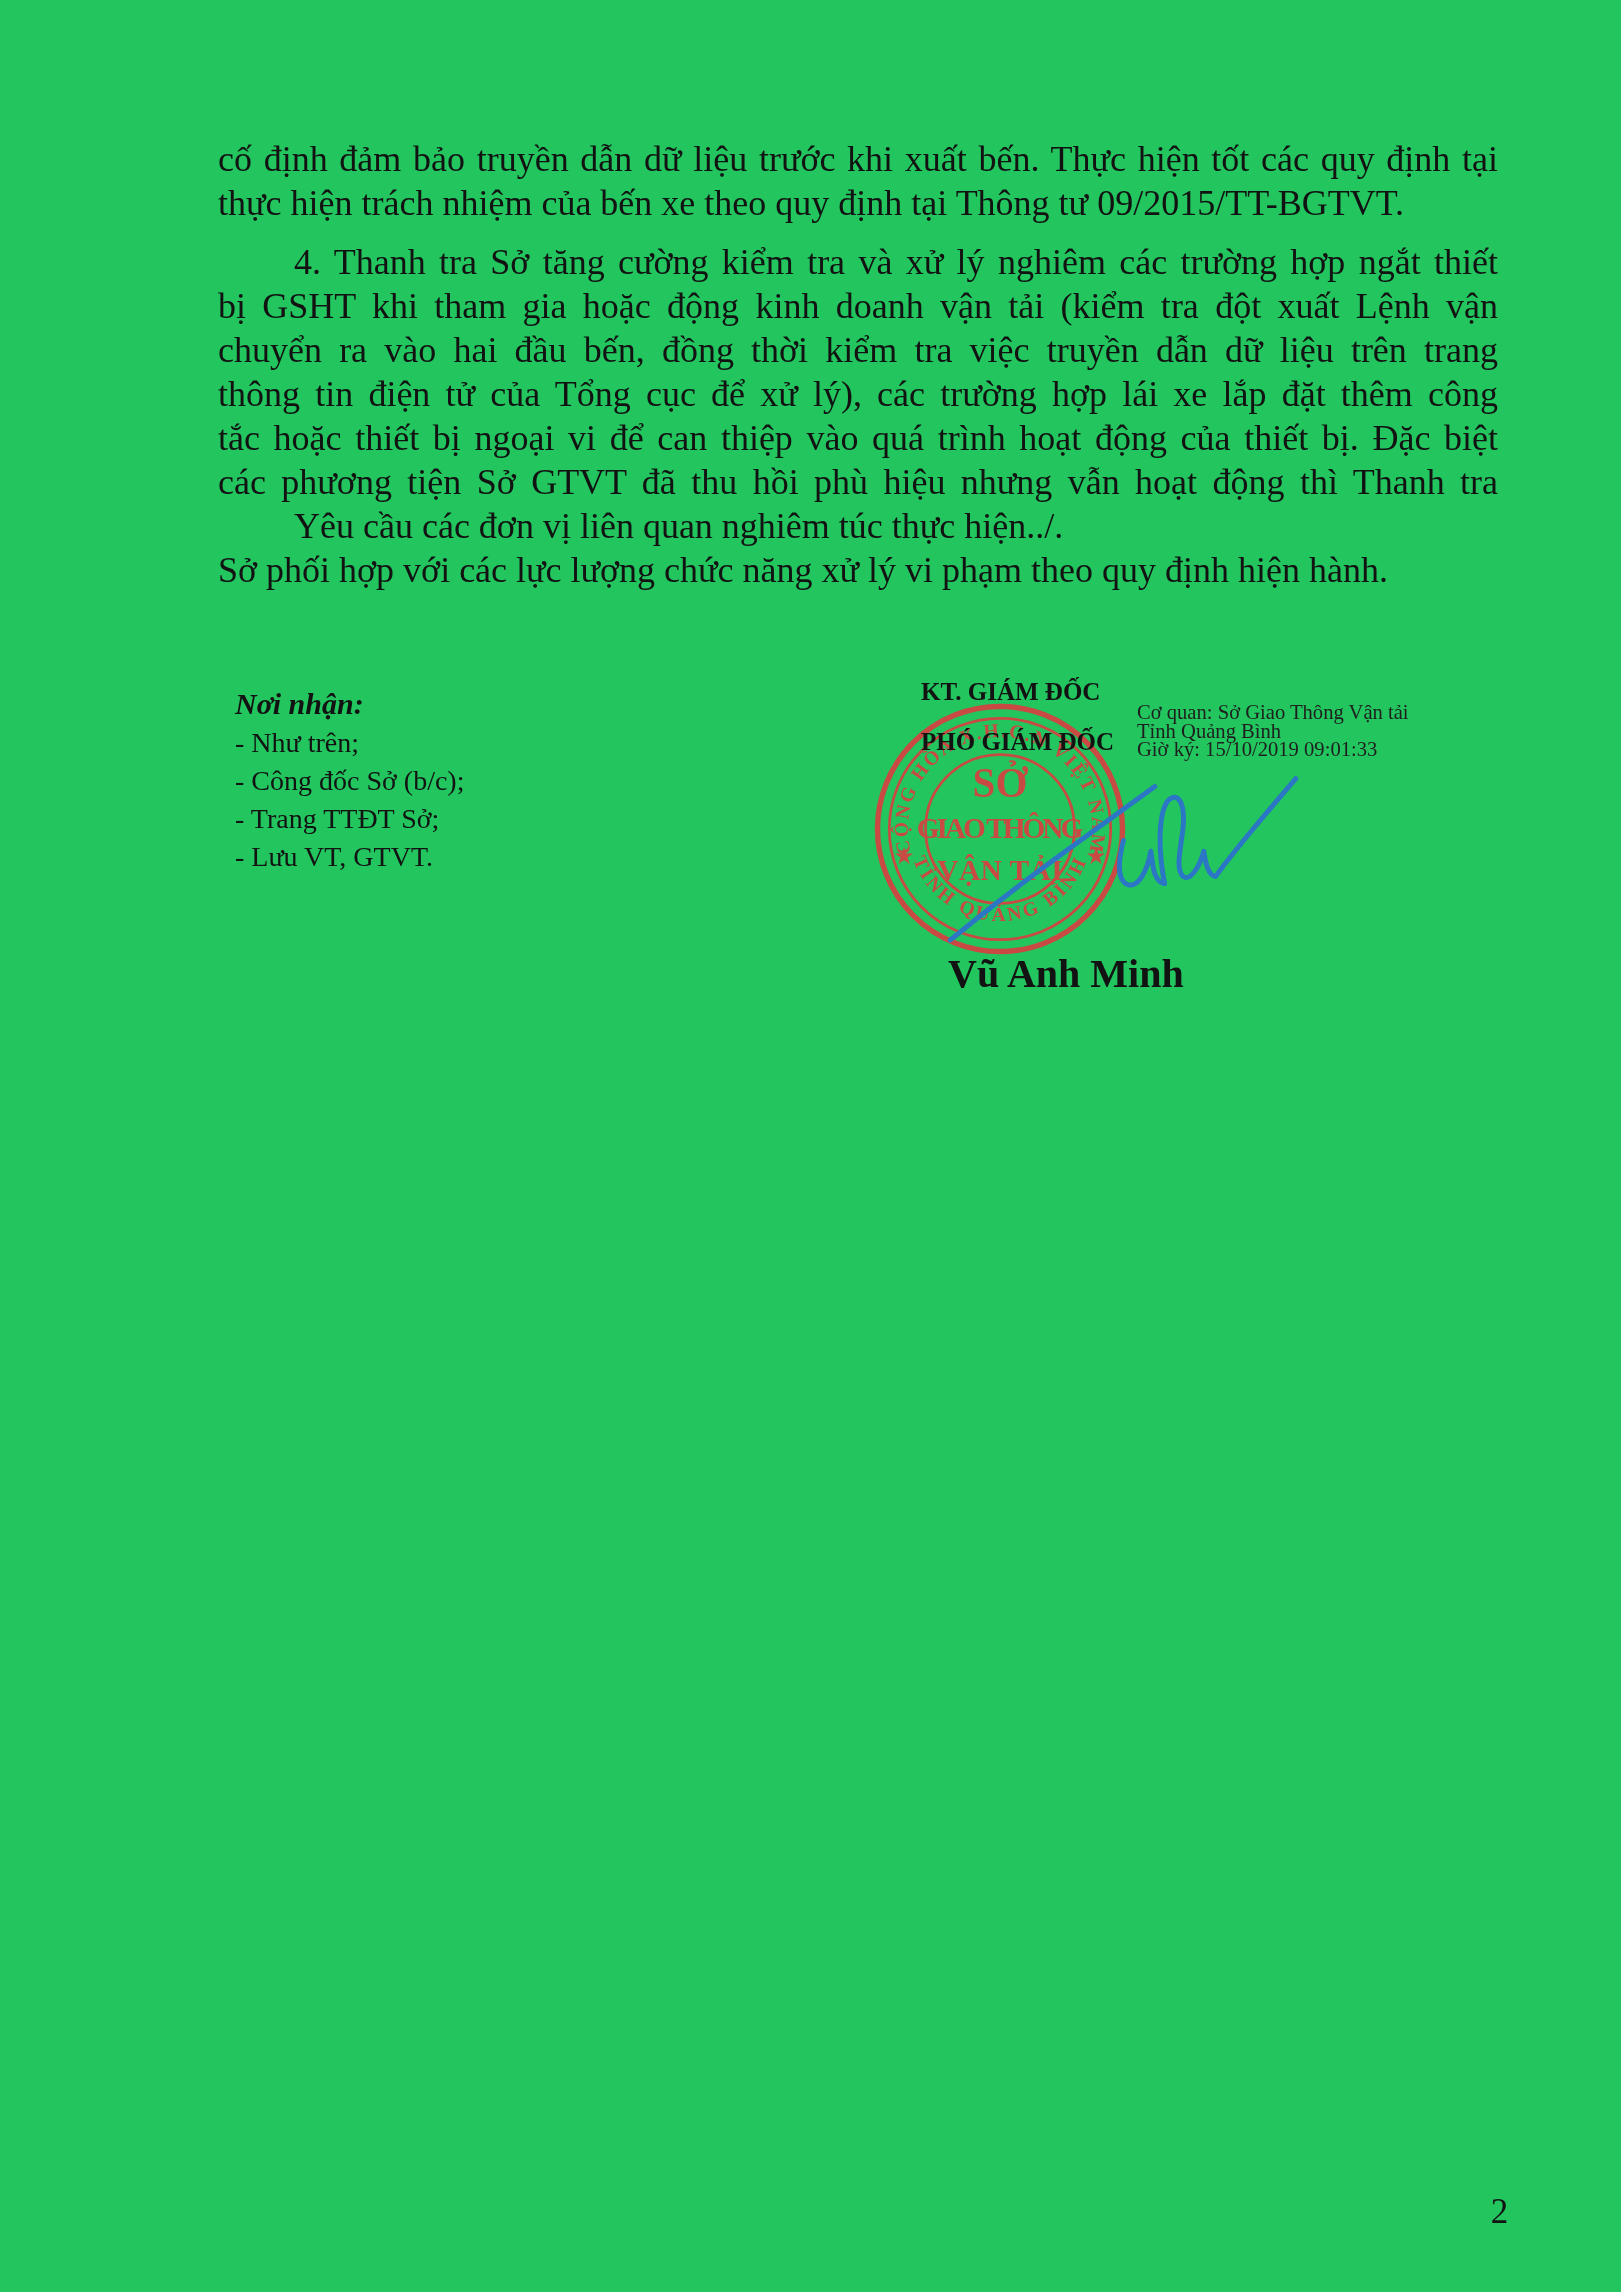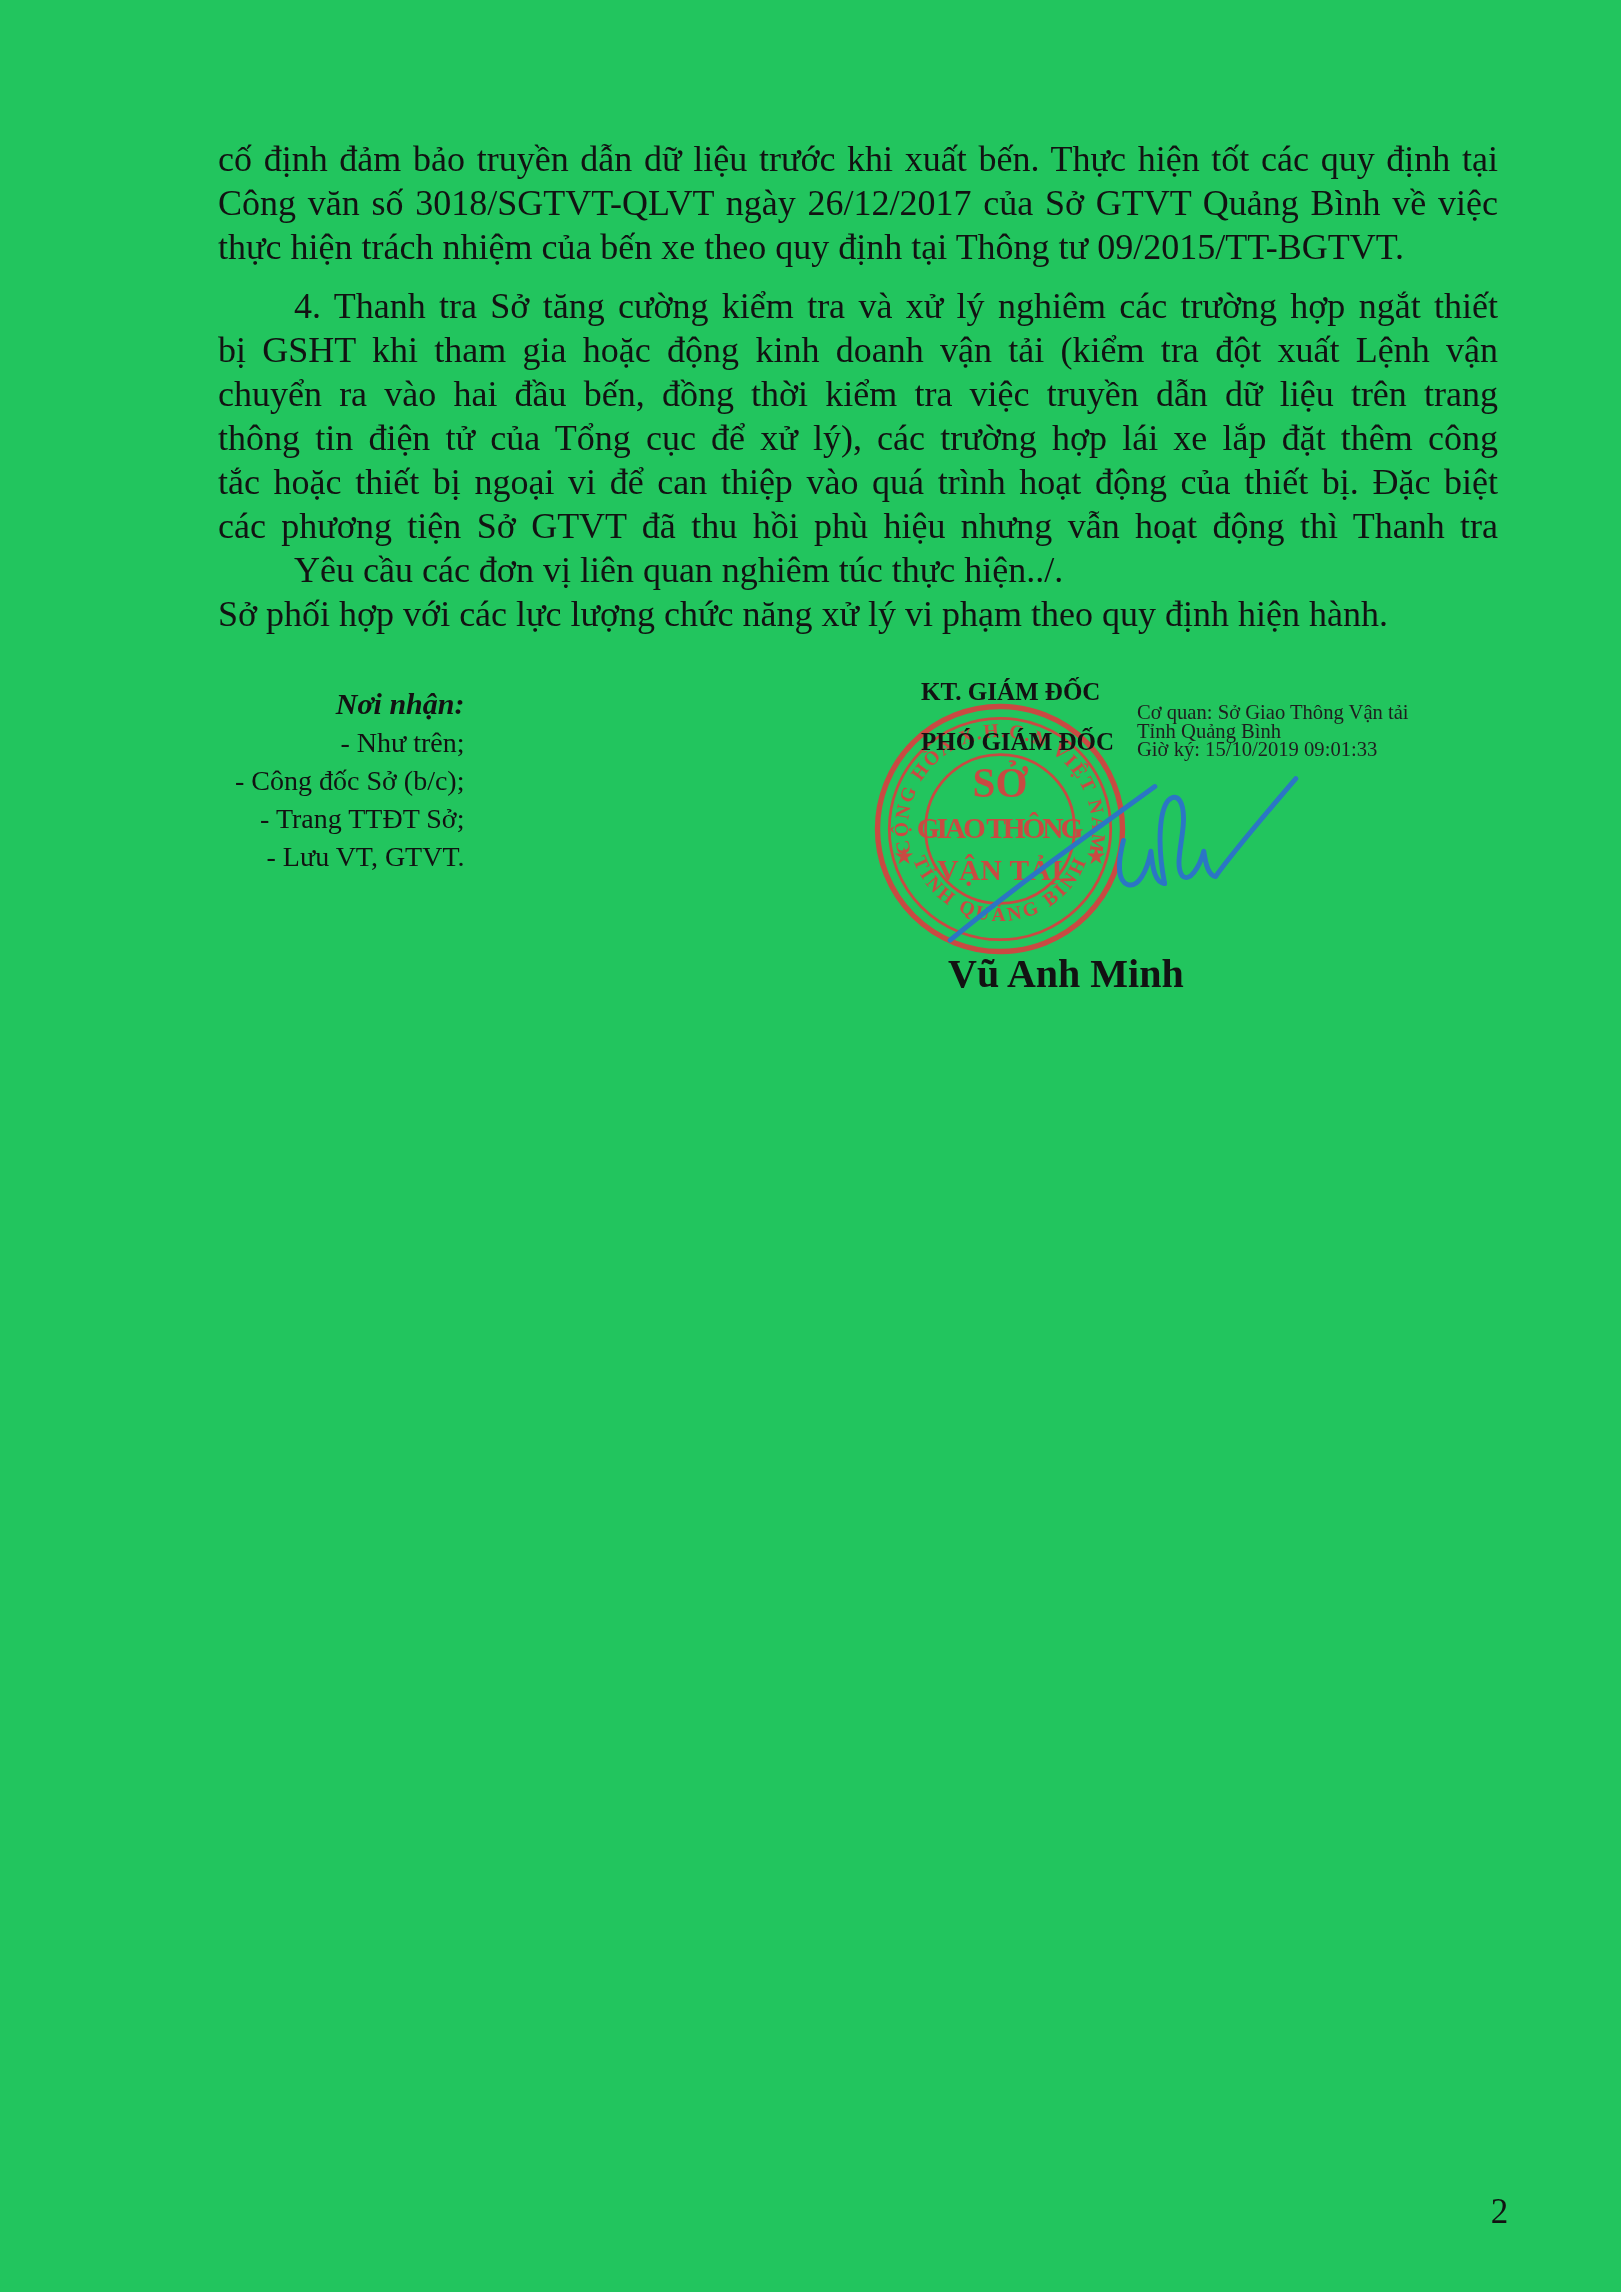--- a/index.html
+++ b/index.html
@@ -6,21 +6,21 @@
   .page {
     position:relative; width:1621px; height:2293px; background:#22c55e;
     font-family:"Liberation Serif", serif; color:#121212; overflow:hidden;
   }
   .body-text { position:absolute; left:218px; top:137px; width:1280px; }
   .bline { font-size:36px; line-height:44px; white-space:normal; }
   .just  { text-align:justify; text-align-last:justify; }
   .ind   { text-indent:76px; }
   .pgap  { margin-bottom:14.7px; }
 
-  .recipients { position:absolute; left:235px; top:684px;text-align:right; }
+  .recipients { position:absolute; left:235px; top:684px; }
   .rec-title { font-size:30px; line-height:40px; font-weight:bold; font-style:italic; }
   .rec-item  { font-size:28px; line-height:38px; }
 
   .sig-titles { position:absolute; left:921px; top:667px; width:470px;
                 text-align:left; font-weight:bold; font-size:25px; line-height:50px; z-index:3; }
 
   .digi { position:absolute; left:1137px; top:703px; font-size:20.6px; line-height:18.6px;
           color:#1e1e1e; z-index:4; white-space:nowrap; }
 
   .stamp-svg { position:absolute; left:853px; top:682px; width:294px; height:294px;
@@ -33,21 +33,20 @@
   .pagenum { position:absolute; left:1478px; top:2192px; width:43px; text-align:center;
              font-size:35px; }
 </style>
 </head>
 <body>
 
 <div class="page">
 
   <div class="body-text" id="body-text">
       <div class="bline just">cố định đảm bảo truyền dẫn dữ liệu trước khi xuất bến. Thực hiện tốt các quy định tại</div>
-      <div class="bline just">Công văn số 3018/SGTVT-QLVT ngày 26/12/2017 của Sở GTVT Quảng Bình về việc</div>
       <div class="bline pgap">thực hiện trách nhiệm của bến xe theo quy định tại Thông tư 09/2015/TT-BGTVT.</div>
       <div class="bline just ind">4. Thanh tra Sở tăng cường kiểm tra và xử lý nghiêm các trường hợp ngắt thiết</div>
       <div class="bline just">bị GSHT khi tham gia hoặc động kinh doanh vận tải (kiểm tra đột xuất Lệnh vận</div>
       <div class="bline just">chuyển ra vào hai đầu bến, đồng thời kiểm tra việc truyền dẫn dữ liệu trên trang</div>
       <div class="bline just">thông tin điện tử của Tổng cục để xử lý), các trường hợp lái xe lắp đặt thêm công</div>
       <div class="bline just">tắc hoặc thiết bị ngoại vi để can thiệp vào quá trình hoạt động của thiết bị. Đặc biệt</div>
       <div class="bline just">các phương tiện Sở GTVT đã thu hồi phù hiệu nhưng vẫn hoạt động thì Thanh tra</div>
       <div class="bline ind">Yêu cầu các đơn vị liên quan nghiêm túc thực hiện../.</div>
       <div class="bline pgap">Sở phối hợp với các lực lượng chức năng xử lý vi phạm theo quy định hiện hành.</div>
     </div>

